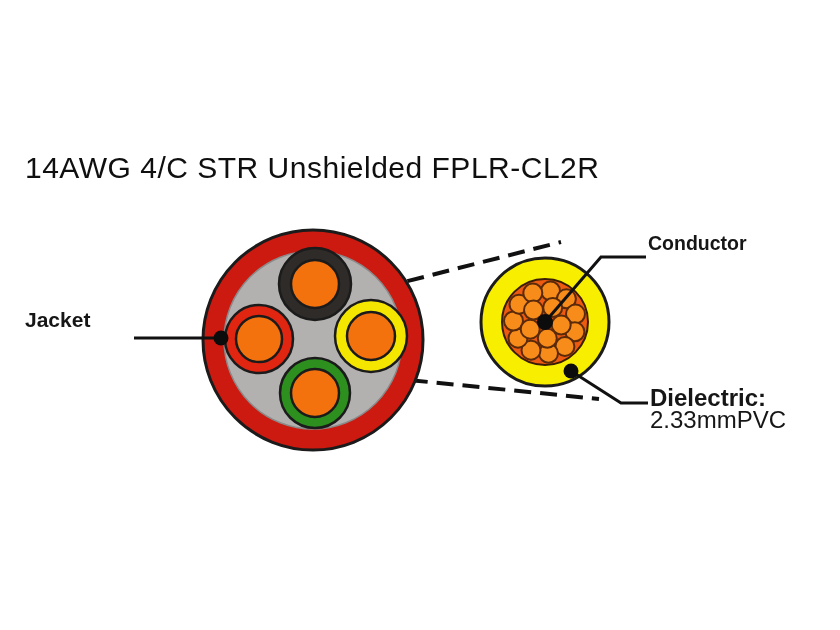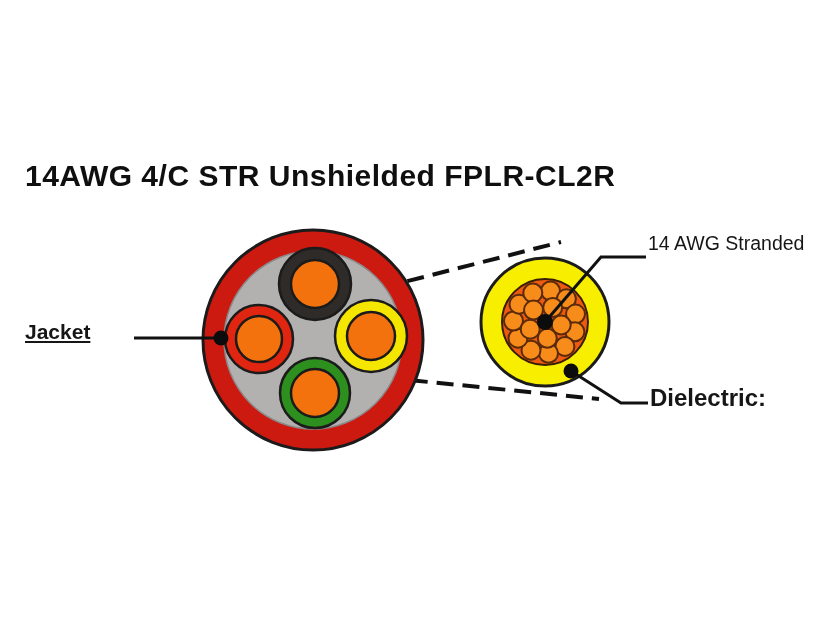--- a/index.html
+++ b/index.html
@@ -11,45 +11,44 @@
   .stage {
     position: relative;
     width: 840px;
     height: 630px;
     background: #ffffff;
     overflow: hidden;
   }
   .title {
     position: absolute;
     left: 25px;
-    top: 160px;
+    top: 152px;
     font-size: 30px;
     line-height: 32px;
-    font-weight: bold;
+    font-weight: normal;
     color: #0f0f0f;
     letter-spacing: 0.5px;
     white-space: nowrap;
   }
   svg.diagram {
     position: absolute;
     left: 0;
     top: 0;
   }
   .label {
     position: absolute;
     color: #161616;
     white-space: nowrap;
   }
   .label .heading { font-weight: bold; }
   .label-jacket {
     left: 25px;
-    top: 320px;
+    top: 308px;
     font-size: 21px;
     line-height: 23px;
-    text-decoration: underline;
   }
   .label-conductor {
     left: 648px;
     top: 233px;
     font-size: 19.5px;
     line-height: 20px;
   }
   .label-dielectric {
     left: 650px;
     top: 387px;
@@ -148,20 +147,21 @@
       <polyline points="571,371 621,403 648,403"></polyline>
       <circle cx="571" cy="371" r="7.5" fill="#0c0c0c"></circle>
     </g>
   </svg>
 
   <div class="label label-jacket">
     <div class="heading">Jacket</div>
   </div>
 
   <div class="label label-conductor">
-    <div class="detail">14 AWG Stranded</div>
+    <div class="heading">Conductor</div>
   </div>
 
   <div class="label label-dielectric">
     <div class="heading">Dielectric:</div>
+    <div class="detail">2.33mmPVC</div>
   </div>
 
 </div>
 
 </body></html>

